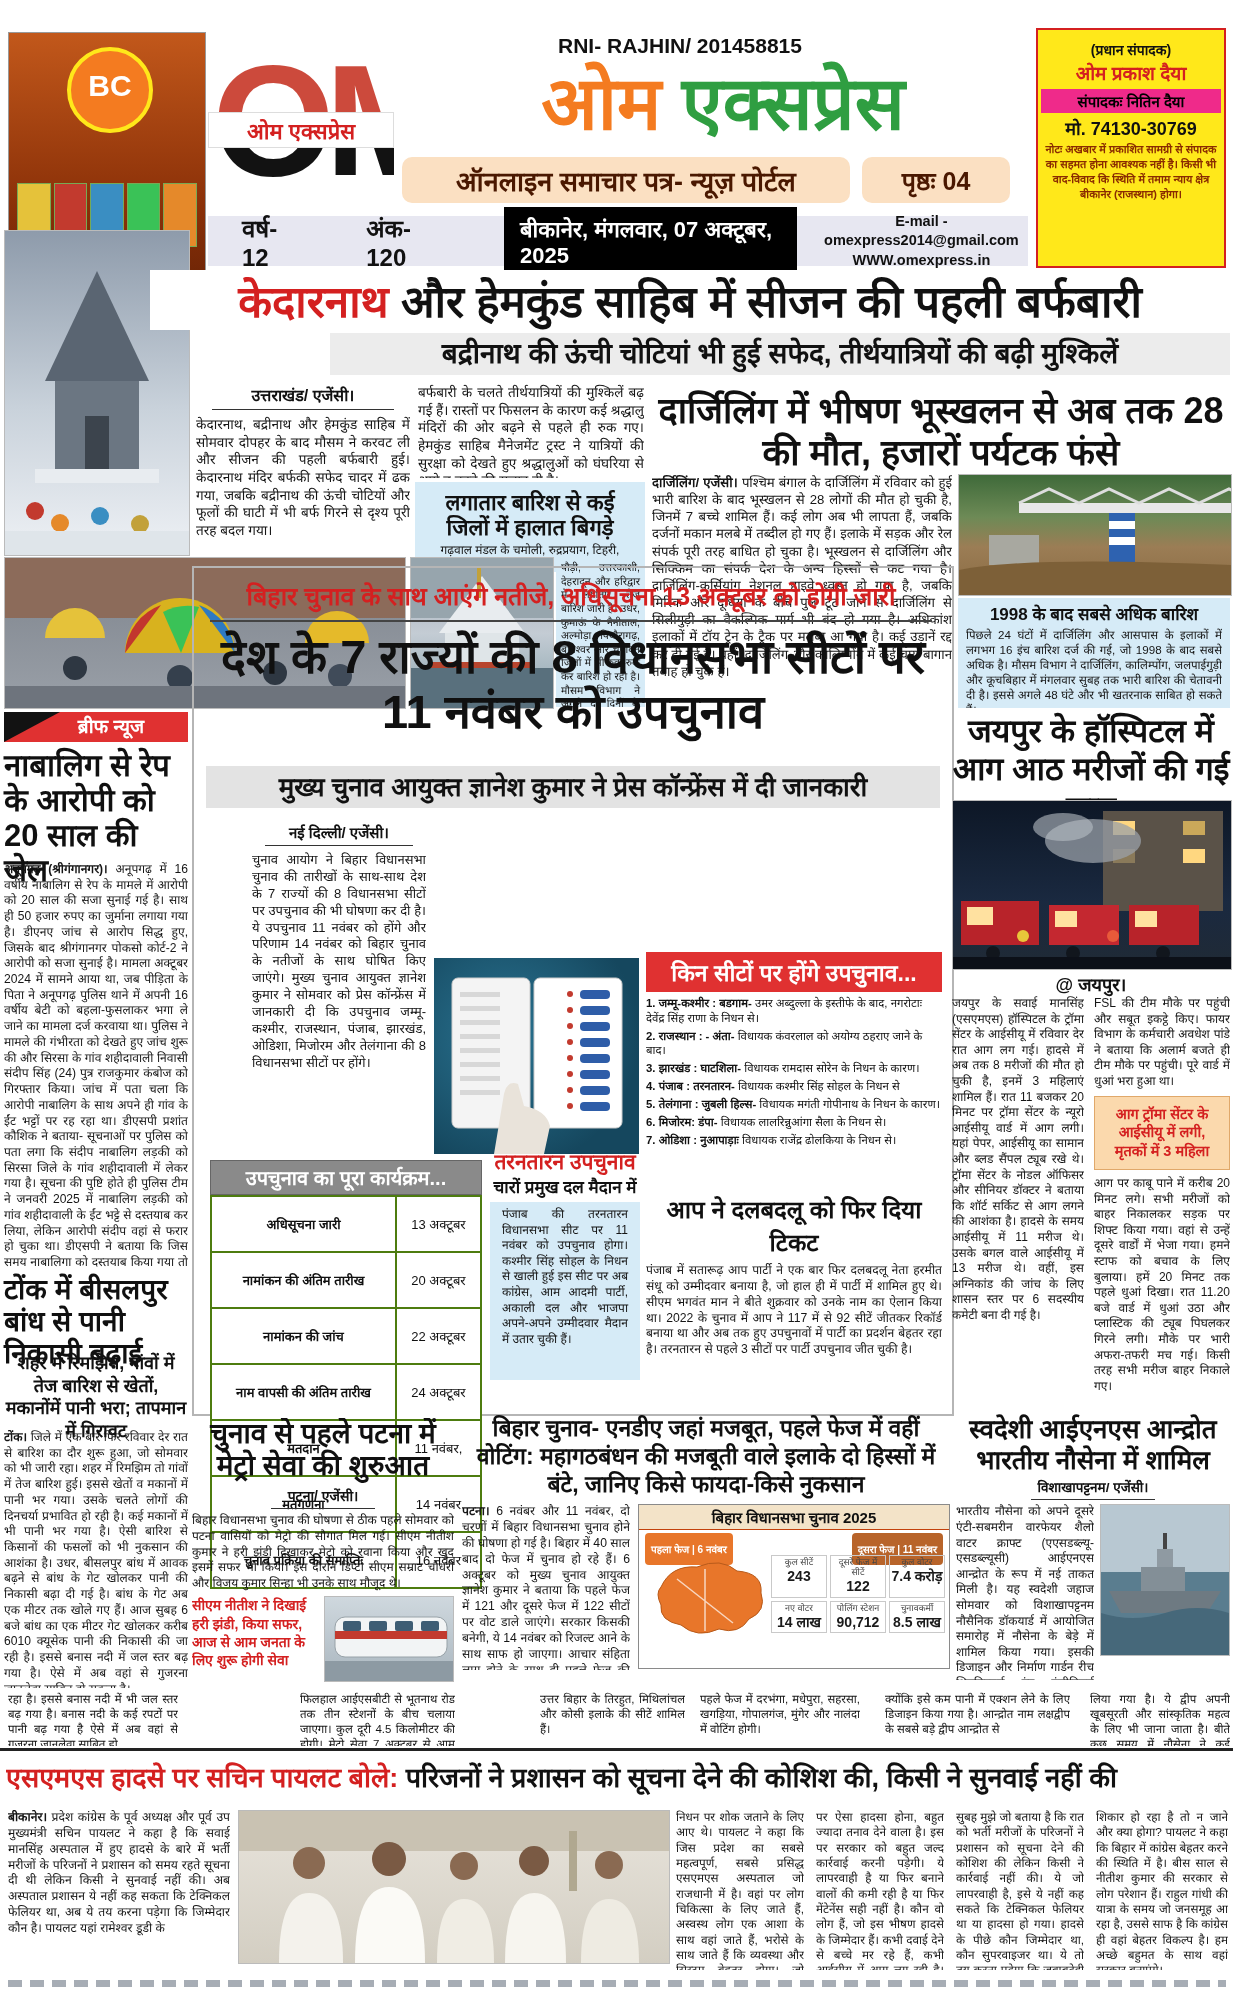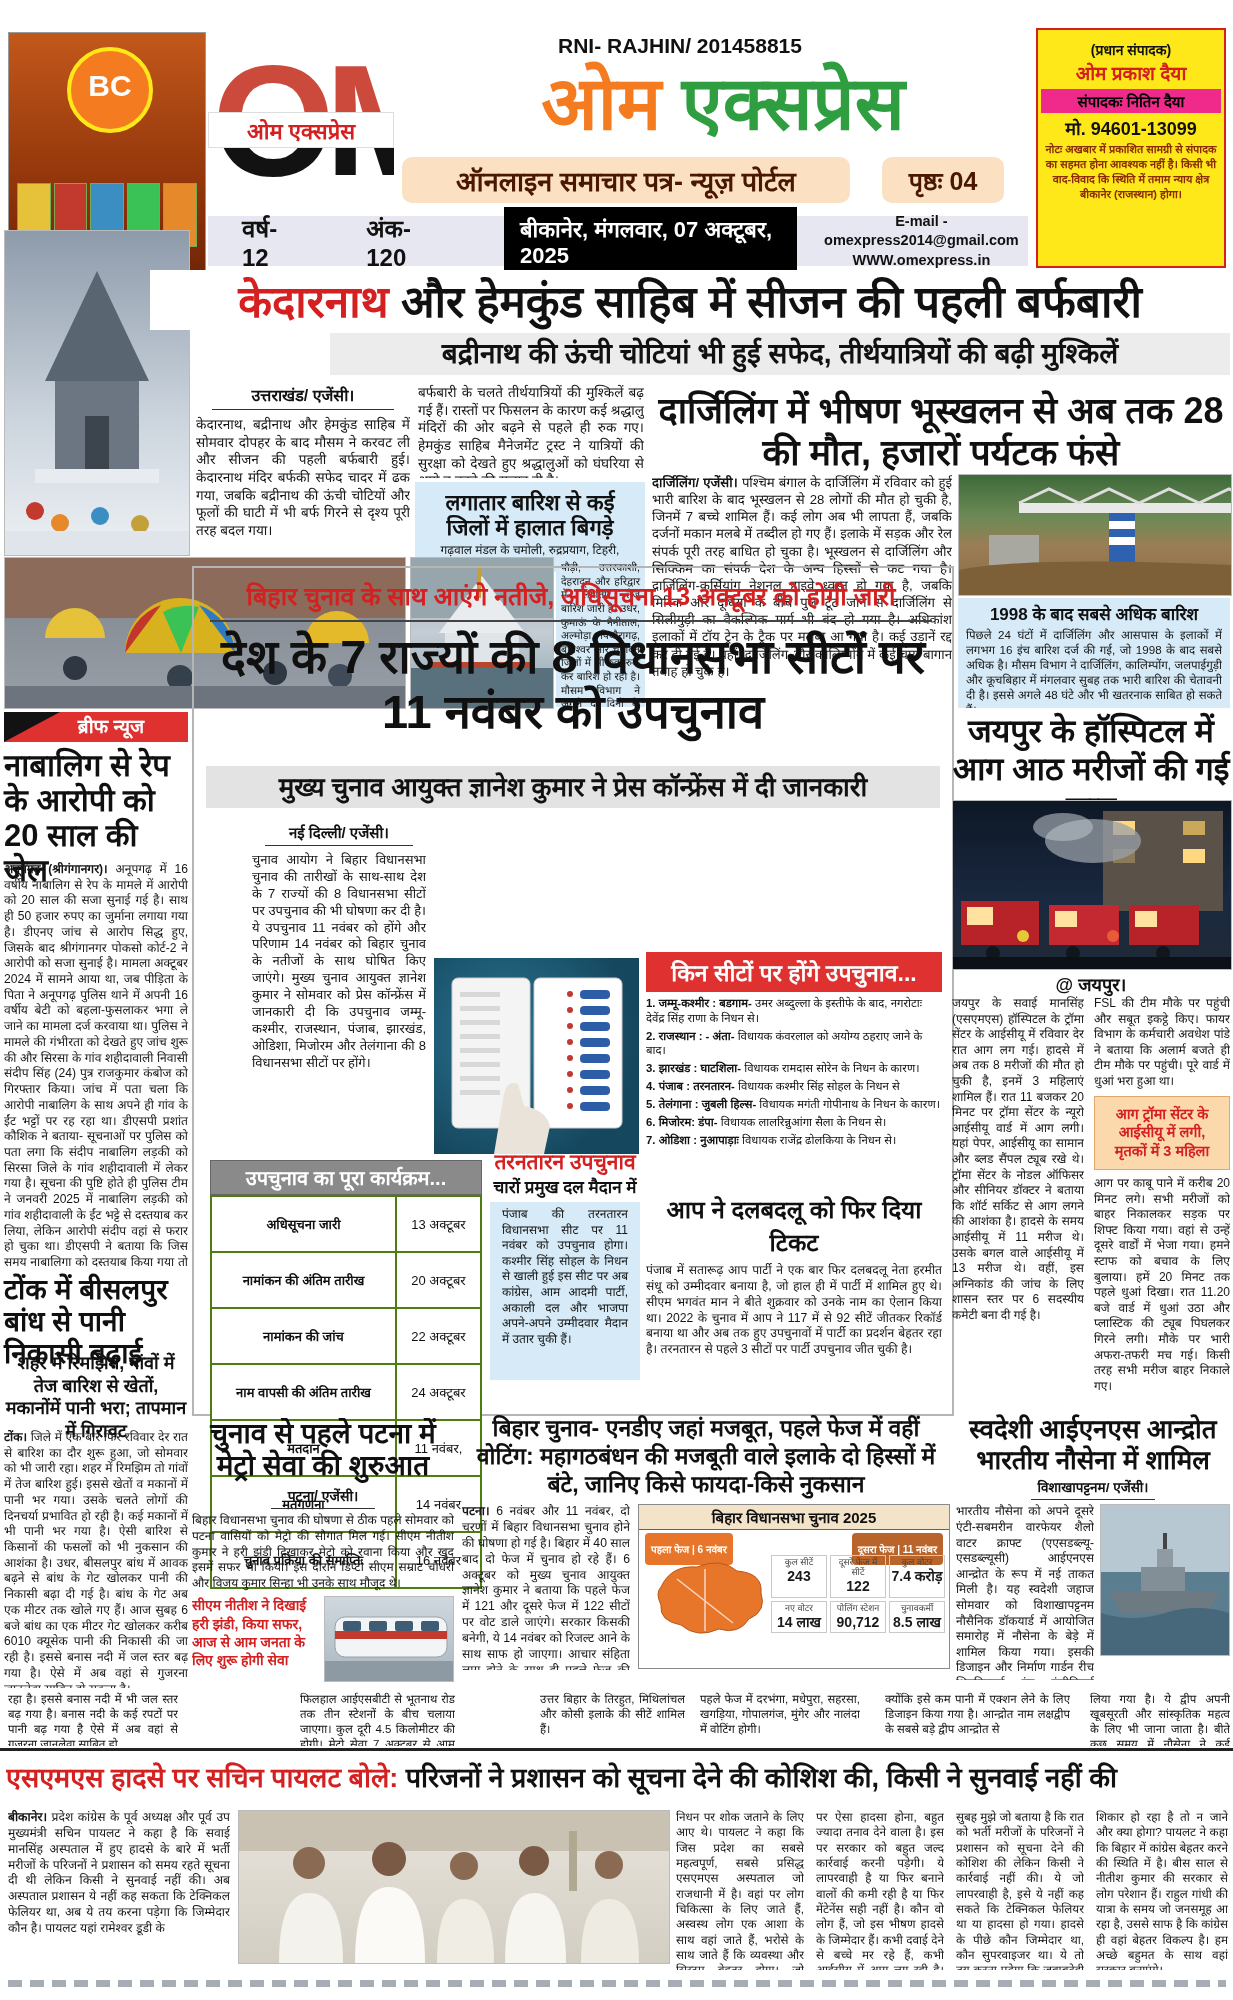--- a/index.html
+++ b/index.html
@@ -52,28 +52,28 @@
 
     <div class="abs ctr bold" style="left:450px;top:34px;width:460px;font-size:21px;">RNI- RAJHIN/ 201458815</div>
 
     <div class="abs ctr" style="left:398px;top:50px;width:650px;font-weight:900;font-size:74px;white-space:nowrap;">
       <span style="color:#f47b20;">ओम</span>
       <span style="color:#2f9e41;">एक्सप्रेस</span>
     </div>
 
     <div class="abs" style="left:402px;top:157px;width:448px;height:46px;background:#fbe0c2;border-radius:10px;
                 display:flex;align-items:center;justify-content:center;font-size:27px;font-weight:900;color:#4a1800;">ऑनलाइन समाचार पत्र- न्यूज़ पोर्टल</div>
-    <div class="abs" style="left:862px;top:157px;width:122px;height:46px;background:#fbe0c2;border-radius:10px;
-                display:flex;align-items:center;justify-content:center;font-size:25px;font-weight:900;color:#4a1800;margin-left:20px;">पृष्ठः 04</div>
+    <div class="abs" style="left:862px;top:157px;width:148px;height:46px;background:#fbe0c2;border-radius:10px;
+                display:flex;align-items:center;justify-content:center;font-size:25px;font-weight:900;color:#4a1800;">पृष्ठः 04</div>
 
     <div class="abs" style="left:1036px;top:28px;width:190px;height:240px;background:#ffe81a;border:2px solid #d42020;padding:10px 5px;text-align:center;box-sizing:border-box;">
       <div style="font-size:14px;font-weight:bold;">(प्रधान संपादक)</div>
       <div style="font-size:19px;font-weight:900;color:#d42020;margin-top:1px;">ओम प्रकाश दैया</div>
       <div style="background:#ef2a8a;color:#000000;font-weight:900;font-size:15px;margin:3px -2px;padding:2px 0;">संपादकः नितिन दैया</div>
-      <div style="font-size:18px;font-weight:900;margin:2px 0;">मो. 94601-13099</div>
+      <div style="font-size:18px;font-weight:900;margin:2px 0;">मो. 74130-30769</div>
       <div style="font-size:11px;font-weight:bold;color:#8a2b00;line-height:1.35;">नोटः अखबार में प्रकाशित सामग्री से संपादक का सहमत होना आवश्यक नहीं है। किसी भी वाद-विवाद कि स्थिति में तमाम न्याय क्षेत्र बीकानेर (राजस्थान) होगा।</div>
     </div>
 
     <div class="abs" style="left:208px;top:216px;width:820px;height:50px;background:#e7e7f1;display:flex;align-items:center;">
       <div style="font-size:24px;font-weight:900;margin-left:34px;">वर्ष- 12</div>
       <div style="font-size:24px;font-weight:900;margin-left:66px;">अंक- 120</div>
       <div style="background:#000;color:#fff;font-size:22px;font-weight:bold;padding:6px 16px;margin-left:60px;">बीकानेर, मंगलवार, 07 अक्टूबर, 2025</div>
       <div style="margin-left:18px;text-align:center;font-weight:bold;font-size:14.5px;line-height:1.35;">
         <div>E-mail - omexpress2014@gmail.com</div>
         <div>WWW.omexpress.in</div>

